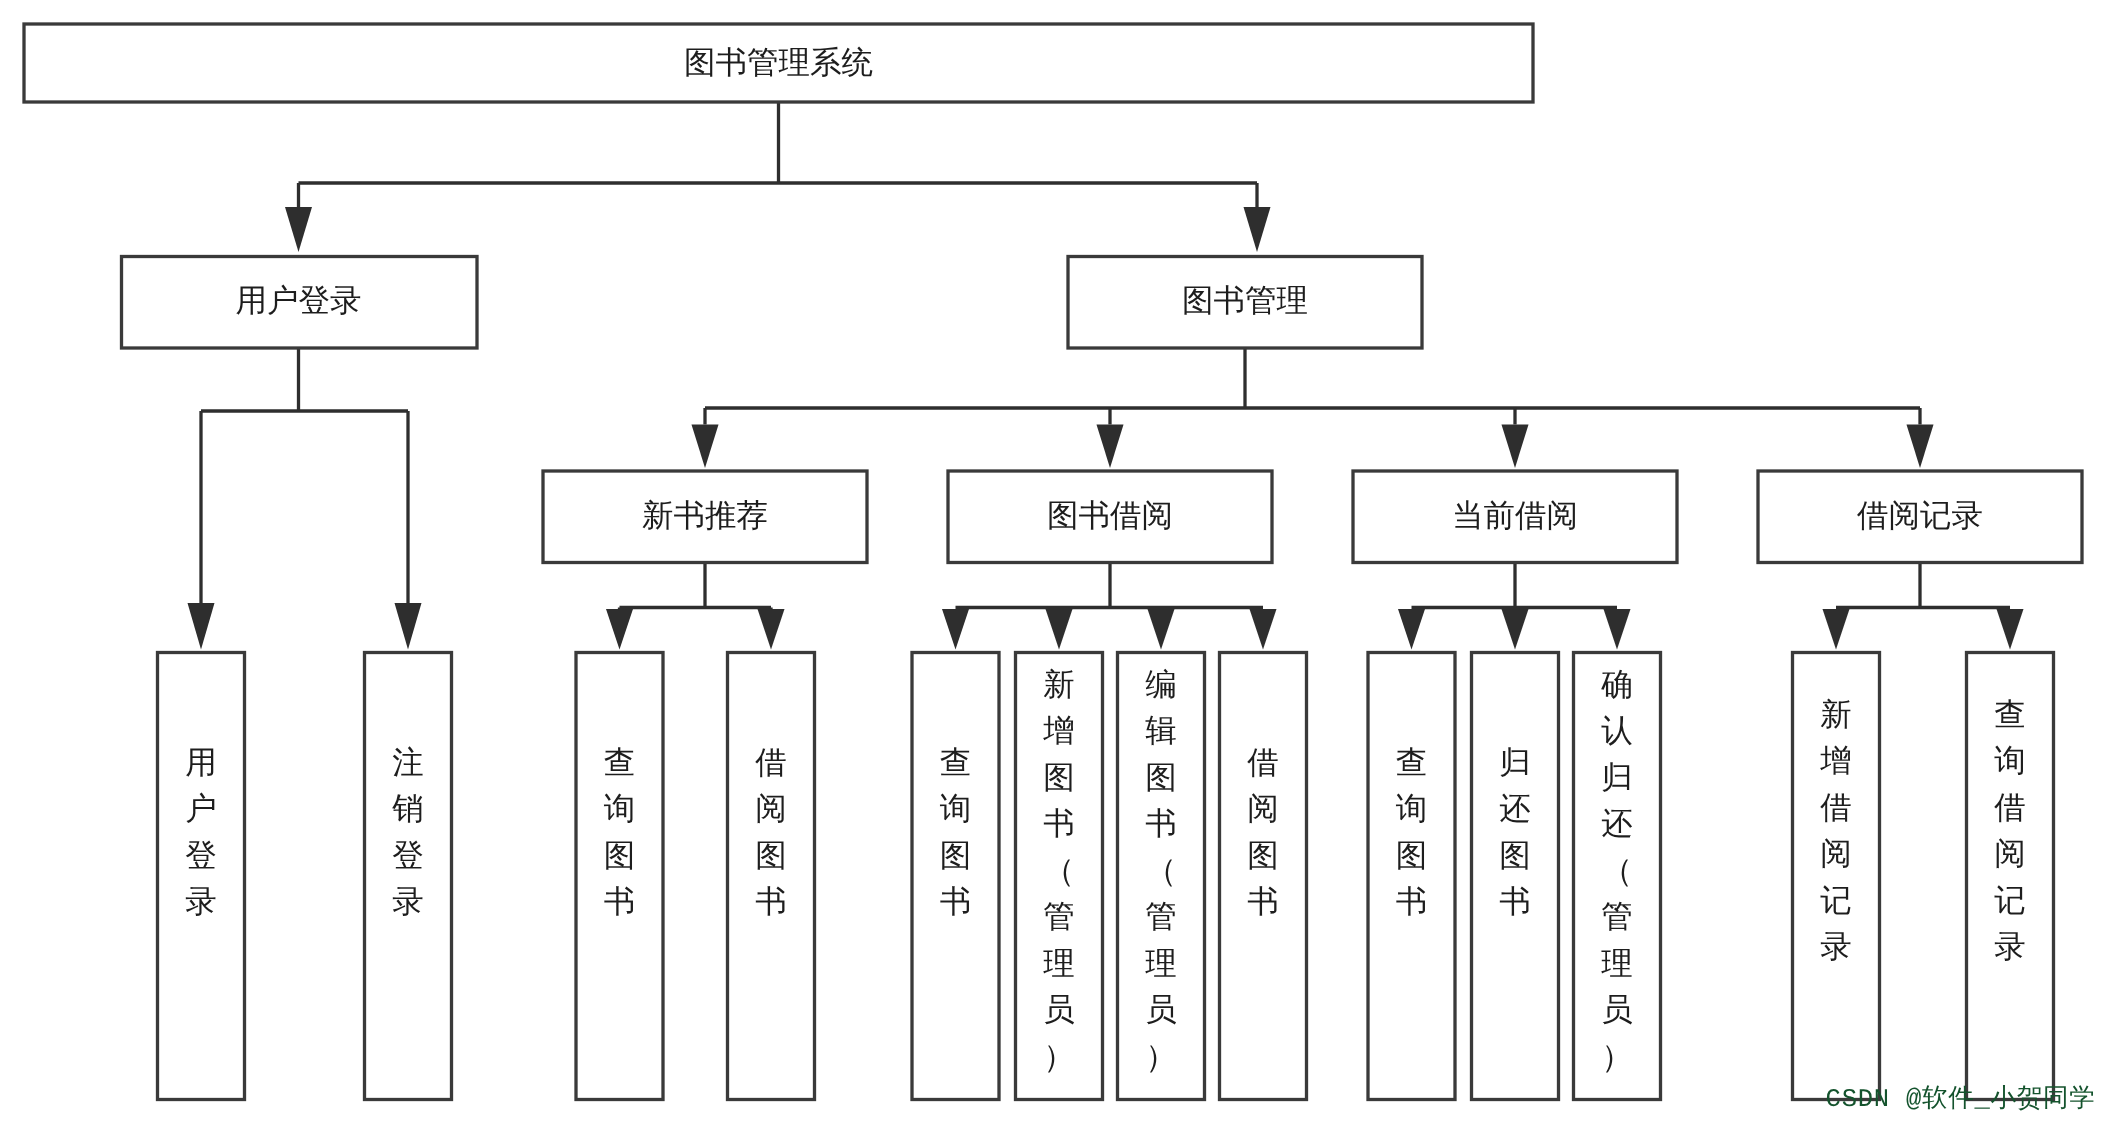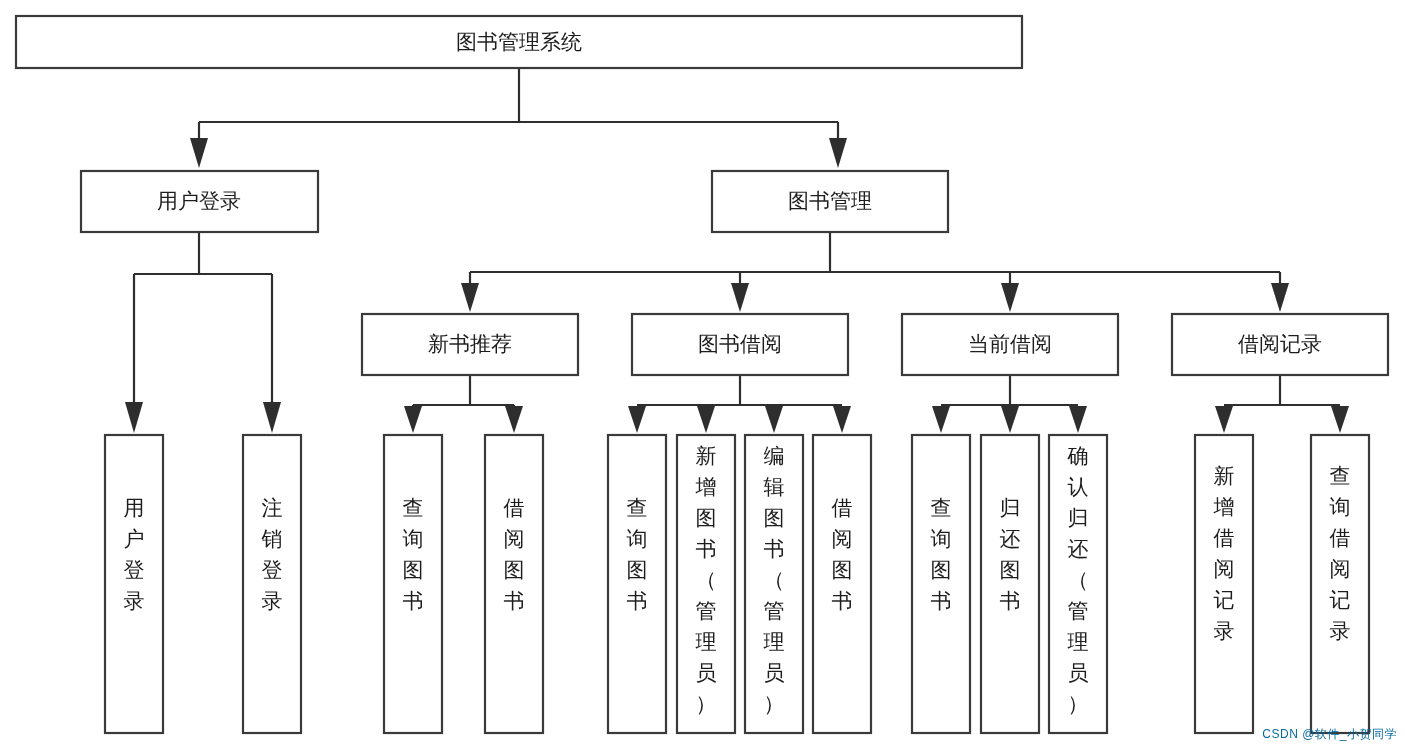--- a/index.html
+++ b/index.html
@@ -49,23 +49,23 @@
     fill: none;
   }
   .arrow-head {
     fill: #2e2e2e;
     stroke: none;
   }
   .watermark {
     position: absolute;
     right: 8px;
     bottom: 4px;
-    font-family: Liberation Sans, sans-serif;
-    font-size: 12px;
-    color: #0369a1;
+    font-family: Liberation Mono, monospace;
+    font-size: 17px;
+    color: #14532d;
     letter-spacing: 0.5px;
     white-space: nowrap;
     user-select: none;
   }
 </style>
 </head>
 <body>
 
 <div id="diagram-root">
 

